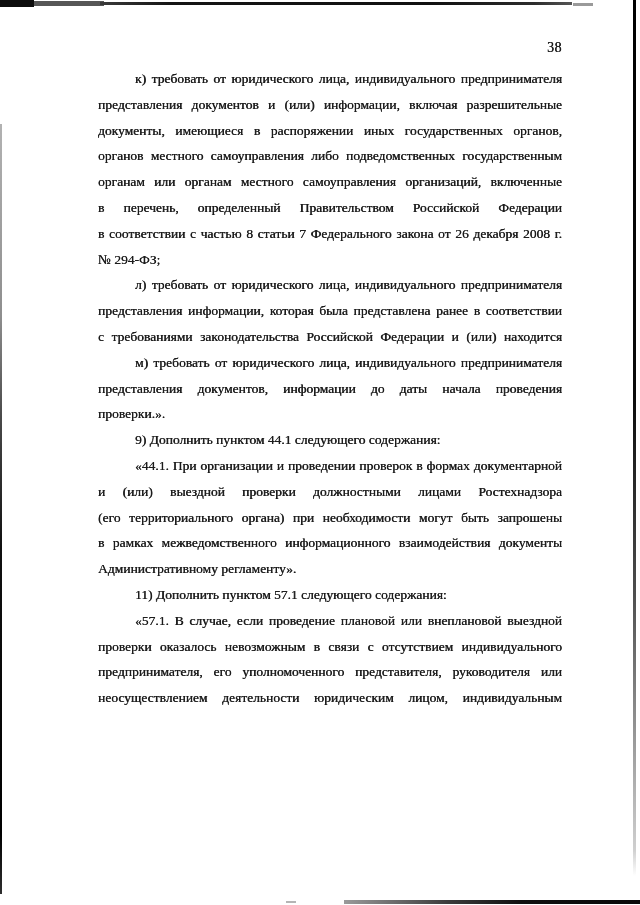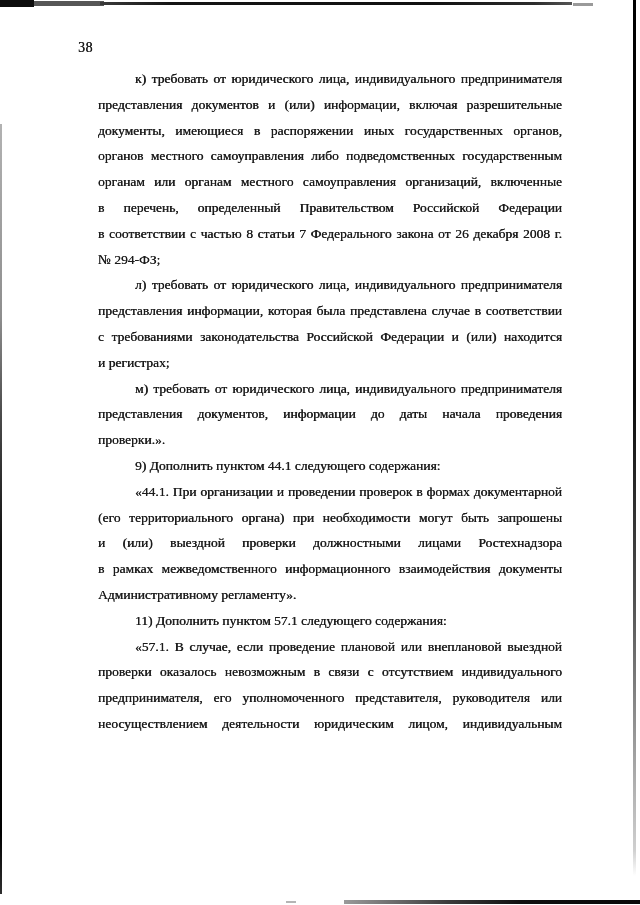--- a/index.html
+++ b/index.html
@@ -15,21 +15,21 @@
     font-family: "Liberation Serif", "DejaVu Serif", serif;
     color: var(--ink, #1c1c1c);
   }
 
   
   .page-number {
     position: absolute;
     top: 40px;
     left: 78px;
     width: 484px;
-    text-align: left;
+    text-align: right;
     font-size: 14px;
     letter-spacing: 0.5px;
     text-shadow: 0.35px 0 0 currentColor;
   }
   .doc-body {
     position: absolute;
     top: 66px;
     left: 78px;
     width: 484px;
     font-size: 13.5px;
@@ -88,36 +88,35 @@
       <div class="line">представления документов и (или) информации, включая разрешительные</div>
       <div class="line">документы, имеющиеся в распоряжении иных государственных органов,</div>
       <div class="line">органов местного самоуправления либо подведомственных государственным</div>
       <div class="line">органам или органам местного самоуправления организаций, включенные</div>
       <div class="line">в перечень, определенный Правительством Российской Федерации</div>
       <div class="line">в соответствии с частью 8 статьи 7 Федерального закона от 26 декабря 2008 г.</div>
       <div class="line last">№ 294-ФЗ;</div>
     </div>
     <div class="paragraph">
       <div class="line first">л) требовать от юридического лица, индивидуального предпринимателя</div>
-      <div class="line">представления информации, которая была представлена случае в соответствии</div>
+      <div class="line">представления информации, которая была представлена ранее в соответствии</div>
       <div class="line">с требованиями законодательства Российской Федерации и (или) находится</div>
-      <div class="line last">и регистрах;</div>
     </div>
     <div class="paragraph">
       <div class="line first">м)  требовать от юридического лица, индивидуального предпринимателя</div>
       <div class="line">представления документов, информации до даты начала проведения</div>
       <div class="line last">проверки.».</div>
     </div>
     <div class="paragraph">
       <div class="line first last">9) Дополнить пунктом 44.1 следующего содержания:</div>
     </div>
     <div class="paragraph">
       <div class="line first">«44.1. При организации и проведении проверок в формах документарной</div>
+      <div class="line">и (или) выездной проверки должностными лицами Ростехнадзора</div>
       <div class="line">(его территориального органа) при необходимости могут быть запрошены</div>
-      <div class="line">и (или) выездной проверки должностными лицами Ростехнадзора</div>
       <div class="line">в рамках межведомственного информационного взаимодействия документы</div>
       <div class="line last">Административному регламенту».</div>
     </div>
     <div class="paragraph">
       <div class="line first last">11) Дополнить пунктом 57.1 следующего содержания:</div>
     </div>
     <div class="paragraph">
       <div class="line first">«57.1. В случае, если проведение плановой или внеплановой выездной</div>
       <div class="line">проверки оказалось невозможным в связи с отсутствием индивидуального</div>
       <div class="line">предпринимателя, его уполномоченного представителя, руководителя или</div>

